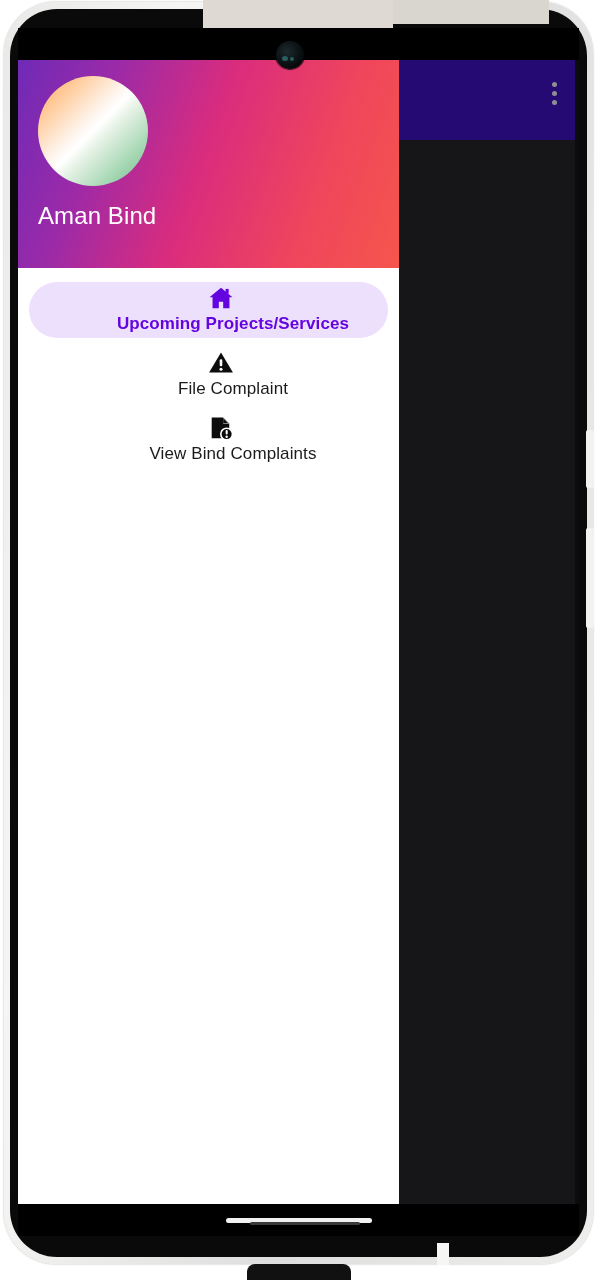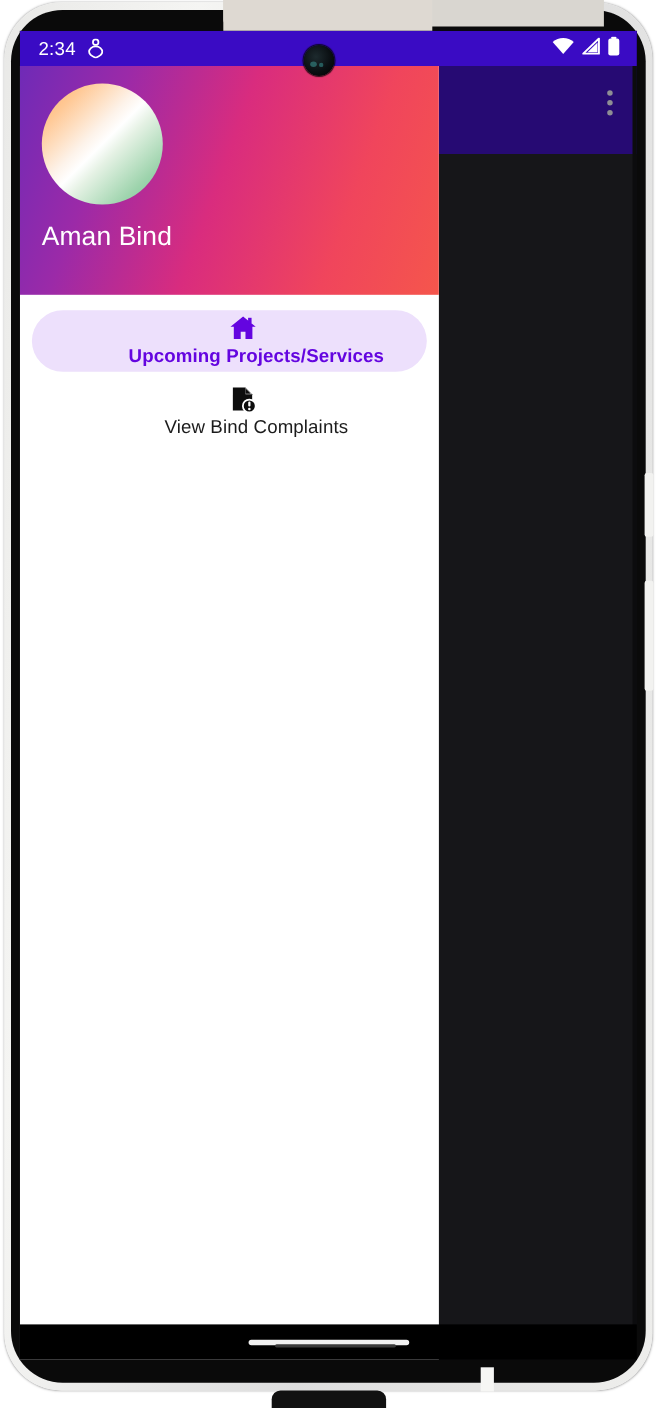--- a/index.html
+++ b/index.html
@@ -339,48 +339,20 @@
   <div class="bezel-inner"></div>
   <div class="top-strip"></div>
   <div class="top-strip-2"></div>
   <div class="side-btn a"></div>
   <div class="side-btn b"></div>
   <div class="bottom-nub"></div>
   <div class="bottom-seam"></div>
 
   <div id="screen">
 
-    <div class="statusbar">
-      <div class="sb-time">2:34</div>
-      <div class="sb-loc">
-        <svg width="14" height="18" viewBox="0 0 14 18">
-          <circle cx="7" cy="3.4" r="2.5" fill="none" stroke="#fff" stroke-width="1.6"></circle>
-          <path d="M7 7.2 C3.4 7.2 1 9.6 1 12.1 C1 14.3 4.1 16.4 7 17.6 C9.9 16.4 13 14.3 13 12.1 C13 9.6 10.6 7.2 7 7.2 Z" fill="none" stroke="#fff" stroke-width="1.6"></path>
-        </svg>
-      </div>
-      <div class="sb-right">
-        <span>
-          <svg width="20" height="16" viewBox="0 0 20 16">
-            <path d="M10 15.2 L0.4 4.2 C3.1 1.8 6.4 0.6 10 0.6 C13.6 0.6 16.9 1.8 19.6 4.2 Z" fill="#ffffff"></path>
-          </svg>
-        </span>
-        <span>
-          <svg width="18" height="16" viewBox="0 0 18 16">
-            <path d="M16.5 1 L16.5 14.8 L2.2 14.8 Z" fill="none" stroke="#ffffff" stroke-width="1.7" stroke-linejoin="round"></path>
-            <path d="M15.2 4.6 L15.2 13.5 L6.1 13.5 Z" fill="#ffffff"></path>
-          </svg>
-        </span>
-        <span>
-          <svg width="12" height="18" viewBox="0 0 12 18">
-            <rect x="3.6" y="0.4" width="4.8" height="2" rx="0.8" fill="#ffffff"></rect>
-            <rect x="1" y="2" width="10" height="15.4" rx="2" fill="#ffffff"></rect>
-          </svg>
-        </span>
-      </div>
-    </div>
 
     <div class="punch-hole">
       <div class="punch-glint"></div>
       <div class="punch-glint2"></div>
     </div>
 
     <div class="appbar">
       <div class="appbar-menu">
         <span></span>
         <span></span>
@@ -405,20 +377,30 @@
             <svg width="26" height="26" viewBox="0 0 24 24">
               <path d="M12 2.6 L1.4 11.2 L4.2 11.2 L4.2 21.4 L10 21.4 L10 15.4 L14 15.4 L14 21.4 L19.8 21.4 L19.8 11.2 L22.6 11.2 Z" fill="#6405e0"></path>
               <rect x="16.2" y="3.6" width="2.9" height="4.4" fill="#6405e0"></rect>
             </svg>
           </span>
           <span class="di-label">Upcoming Projects/Services</span>
         </div>
 
 
 
+        <div class="drawer-item">
+          <span class="di-icon">
+            <svg width="26" height="26" viewBox="0 0 24 24">
+              <path d="M12 2.4 L23 20.8 L1 20.8 Z" fill="#0d0d0d"></path>
+              <rect x="10.8" y="8.6" width="2.4" height="6.4" rx="1.1" fill="#ffffff"></rect>
+              <circle cx="12" cy="17.8" r="1.4" fill="#ffffff"></circle>
+            </svg>
+          </span>
+          <span class="di-label">File Complaint</span>
+        </div>
 
         <div class="drawer-item">
           <span class="di-icon">
             <svg width="26" height="26" viewBox="0 0 24 24">
               <path d="M3.4 2.2 L14 2.2 L19.6 7.8 L19.6 21.4 L3.4 21.4 Z" fill="#0d0d0d"></path>
               <path d="M14 2.2 L14 7.8 L19.6 7.8 Z" fill="#ffffff"></path>
               <path d="M14 2.8 L14 7.3 L18.6 7.3 Z" fill="#0d0d0d"></path>
               <circle cx="17.2" cy="17.6" r="5.4" fill="#0d0d0d" stroke="#ffffff" stroke-width="1.5"></circle>
               <rect x="16.3" y="13.9" width="1.9" height="4.1" rx="0.9" fill="#ffffff"></rect>
               <circle cx="17.25" cy="20.1" r="1.1" fill="#ffffff"></circle>

